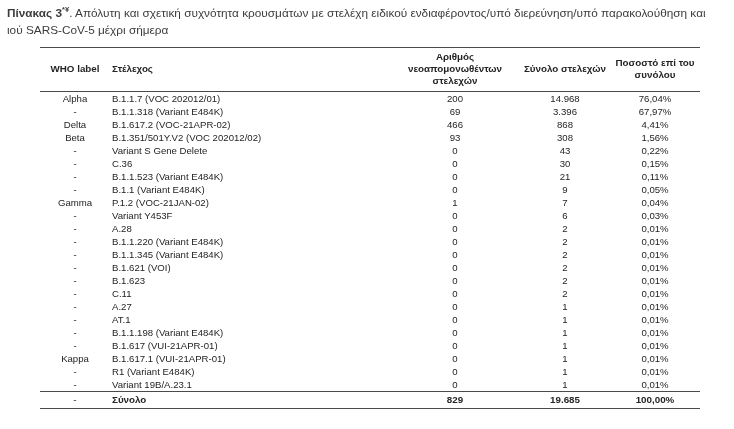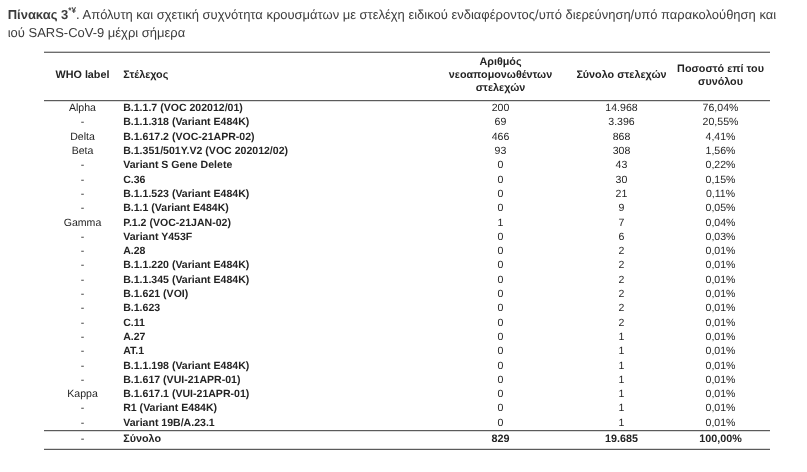--- a/index.html
+++ b/index.html
@@ -52,40 +52,40 @@
   }
   .variant-table tbody td {
     font-size: 9.6px;
     height: 13px;
     line-height: 13px;
     padding: 0 2px;
     text-align: center;
     white-space: nowrap;
     overflow: hidden;
   }
-  .variant-table td.c1, .variant-table tfoot td.c1 { text-align: left; font-weight: bold; }
+  .variant-table td.c1, .variant-table tfoot td.c1 { text-align: left; }
   .variant-table tfoot td {
     border-top: 1.1px solid #4a4a4a;
     border-bottom: 1.6px solid #4a4a4a;
     font-weight: bold;
     font-size: 9.8px;
     height: 16px;
     line-height: 16px;
     padding: 0 2px;
     text-align: center;
     white-space: nowrap;
   }
   .variant-table tfoot td.c0 { font-weight: normal; }
 </style>
 </head>
 <body>
 
 <div class="title-block">
   <div class="title-line"><span class="title-bold">Πίνακας 3</span><span class="title-sup">*¥</span><span>. Απόλυτη και σχετική συχνότητα κρουσμάτων με στελέχη ειδικού ενδιαφέροντος/υπό διερεύνηση/υπό παρακολούθηση και</span></div>
-  <div class="title-line">ιού SARS-CoV-9 μέχρι σήμερα</div>
+  <div class="title-line">ιού SARS-CoV-5 μέχρι σήμερα</div>
 </div>
 
 <table class="variant-table">
   <colgroup>
     <col style="width:70px">
     <col style="width:280px">
     <col style="width:130px">
     <col style="width:90px">
     <col style="width:90px">
   </colgroup>
@@ -104,21 +104,21 @@
         <td class="c1">B.1.1.7 (VOC 202012/01)</td>
         <td class="c2">200</td>
         <td class="c3">14.968</td>
         <td class="c4">76,04%</td>
       </tr>
       <tr>
         <td class="c0">-</td>
         <td class="c1">B.1.1.318 (Variant E484K)</td>
         <td class="c2">69</td>
         <td class="c3">3.396</td>
-        <td class="c4">20,55%</td>
+        <td class="c4">67,97%</td>
       </tr>
       <tr>
         <td class="c0">Delta</td>
         <td class="c1">B.1.617.2 (VOC-21APR-02)</td>
         <td class="c2">466</td>
         <td class="c3">868</td>
         <td class="c4">4,41%</td>
       </tr>
       <tr>
         <td class="c0">Beta</td>

